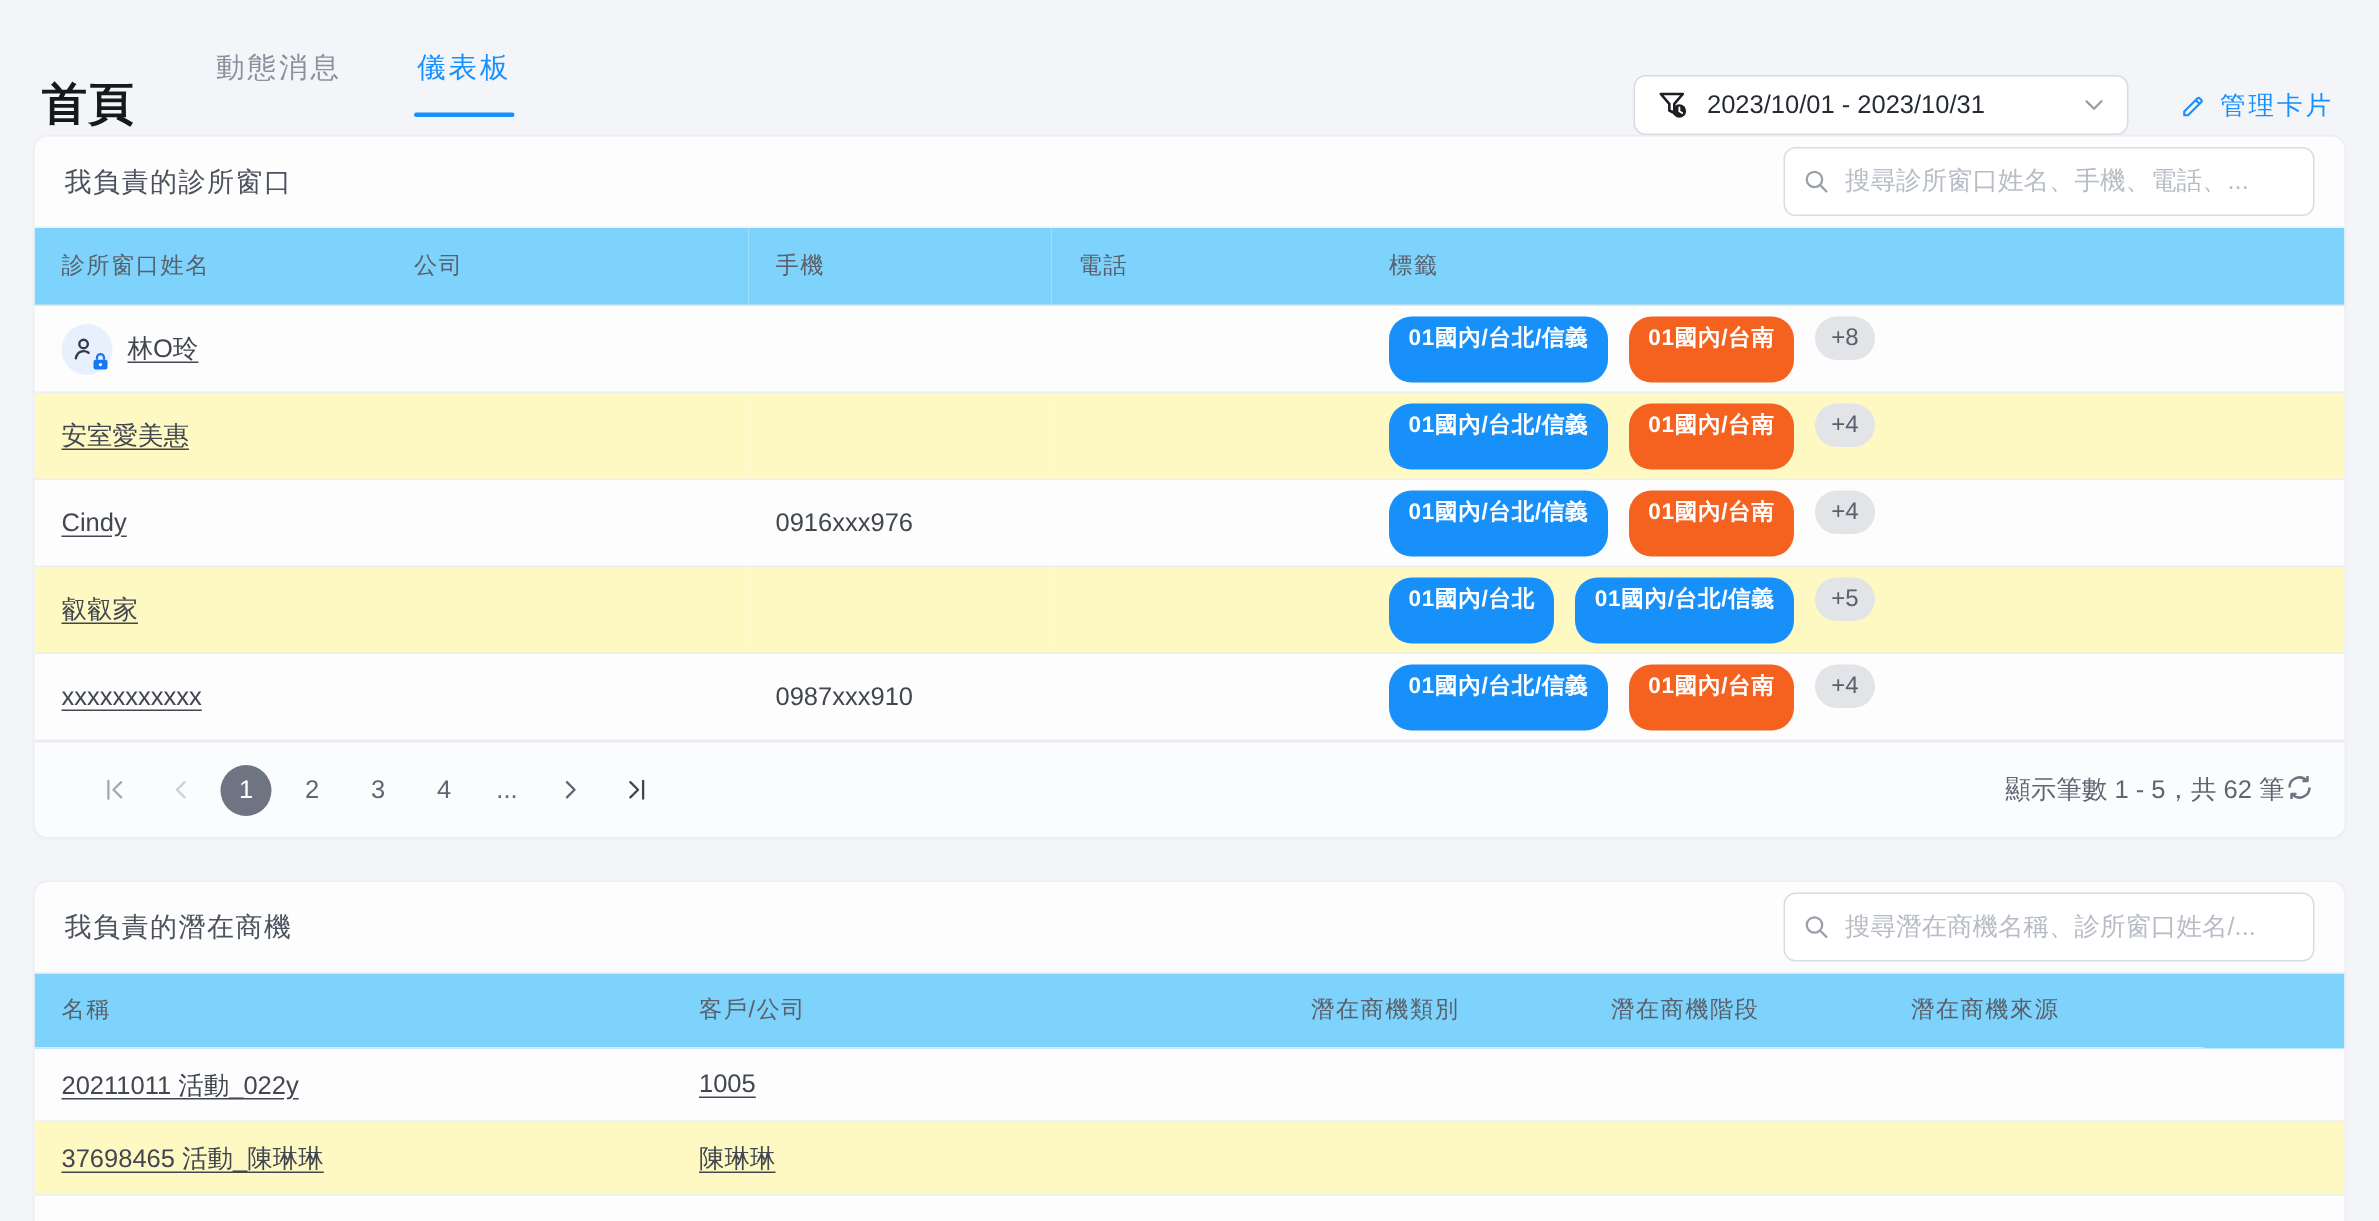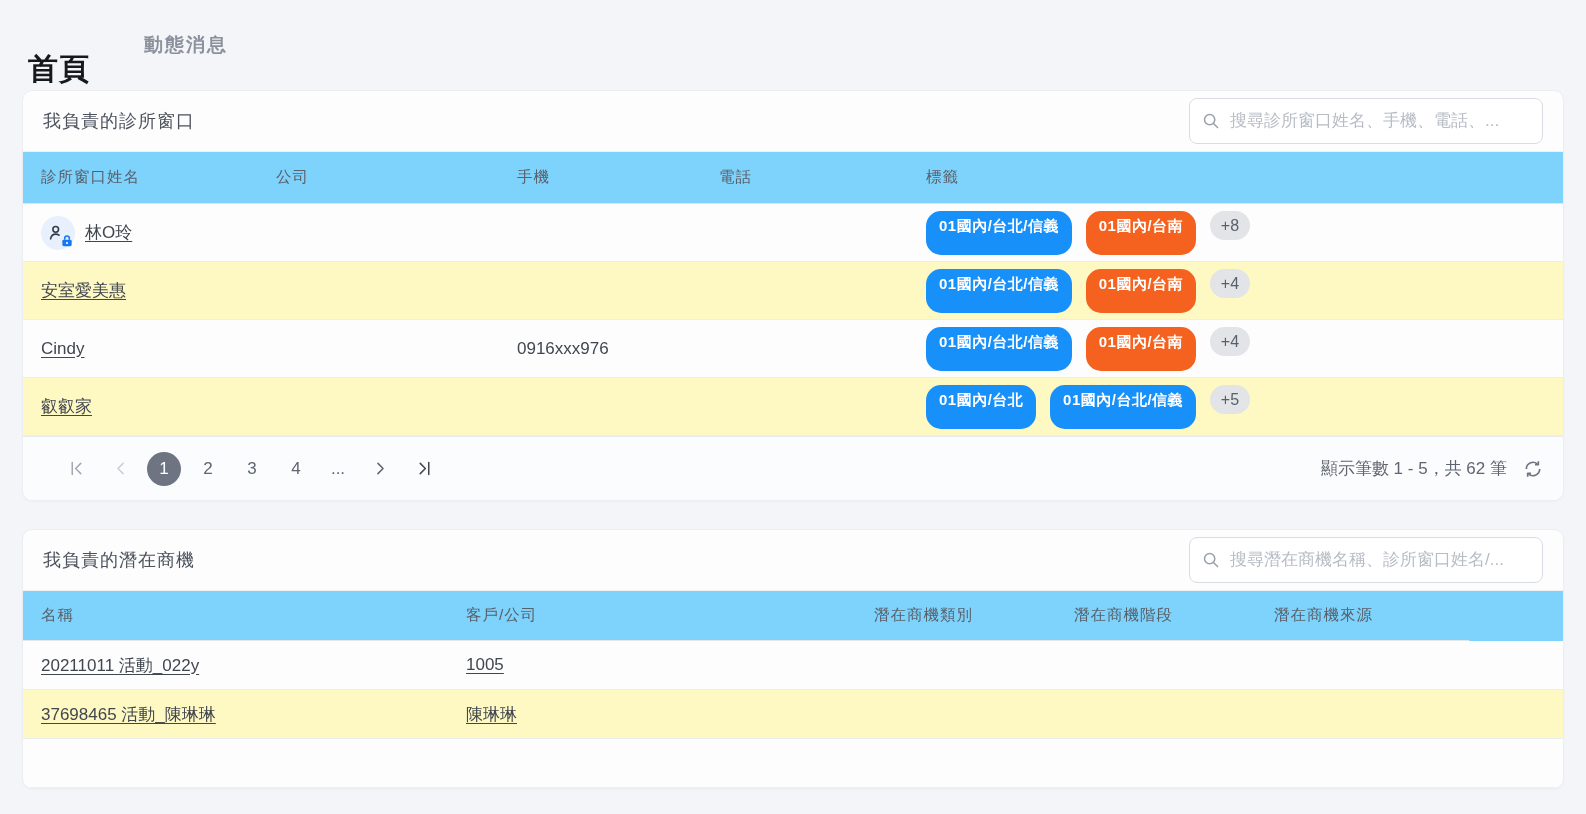--- a/index.html
+++ b/index.html
@@ -6,21 +6,21 @@
   html,body { width:1586px; height:814px; overflow:hidden; }
   body {
     font-family:"Liberation Sans","DejaVu Sans",sans-serif;
     background:#f4f5f8;
     color:#41464f;
   }
   
   .topbar { display:flex; align-items:flex-end; height:90px; padding:0 30px 0 28px; }
   .page-title { font-size:30px; font-weight:bold; color:#15181d; letter-spacing:1px; }
   .tabs { display:flex; margin-left:54px; gap:50px; height:90px; align-items:center; }
-  .tab { font-size:19px; color:#8b919c; cursor:pointer; position:relative; height:90px; display:flex; align-items:center; letter-spacing:2px;font-weight:bold; }
+  .tab { font-size:19px; color:#8b919c; cursor:pointer; position:relative; height:90px; display:flex; align-items:center; letter-spacing:2px; }
   .tab.active { color:#1890ff; }
   .tab.active::after { content:""; position:absolute; left:-2px; right:-2px; bottom:12px; height:3px; background:#1890ff; border-radius:2px; }
   .topbar-right { margin-left:auto; display:flex; align-items:center; gap:34px; }
   .date-filter { width:330px; height:40px; background:#fff; border:1px solid #d8dbe1; border-radius:8px; display:flex; align-items:center; padding:0 14px; cursor:pointer; }
   .date-filter .ficon { width:22px; height:22px; margin-right:12px; flex:none; }
   .date-filter .dval { font-size:17px; color:#262a31; }
   .date-filter .chev { margin-left:auto; width:16px; height:16px; color:#9aa0aa; }
   .manage { display:flex; align-items:center; gap:8px; color:#1890ff; font-size:17px; cursor:pointer; letter-spacing:2px; }
   .manage svg { width:19px; height:19px; }
 
@@ -58,33 +58,57 @@
   
   .card-foot { height:64px; background:#fbfcfd; border-top:1px solid #e9ebee; display:flex; align-items:center; padding:0 20px 0 36px; }
   .pager { display:flex; align-items:center; gap:10px; }
   .pg-btn { width:34px; height:34px; display:flex; align-items:center; justify-content:center; cursor:pointer; }
   .pg-btn svg { width:17px; height:17px; }
   .pg-first { color:#a3a8b1; } .pg-prev { color:#ccd0d6; }
   .pg-next { color:#5f6571; } .pg-last { color:#42474f; }
   .pg-num { min-width:34px; height:34px; display:flex; align-items:center; justify-content:center; font-size:17px; color:#5f6571; cursor:pointer; }
   .pg-num.active { background:#6e7481; color:#fff; border-radius:50%; }
   .pg-ellipsis { color:#5f6571; font-size:17px; width:30px; text-align:center; }
-  .foot-right { margin-left:auto; display:flex; align-items:center; gap:16px; color:#5f6571; font-size:17px; }
+  .foot-right { margin-left:auto; display:flex; align-items:flex-start; color:#5f6571; font-size:17px; }
   .refresh { width:20px; height:20px; color:#6e7481; cursor:pointer; }
 
   
   .card2 th:last-child { border-bottom:none; background-image:linear-gradient(#e4e6e9,#e4e6e9); background-repeat:no-repeat; background-position:left bottom; background-size:213px 1px; }
 </style>
 </head>
 <body>
 
 <div class="topbar">
   <div class="page-title">首頁</div>
   <div class="tabs">
     <div class="tab">動態消息</div>
+    <div class="tab active">儀表板</div>
+  </div>
+  <div class="topbar-right">
+    <div class="date-filter">
+      <span class="ficon">
+        <svg viewBox="0 0 24 24" width="22" height="22">
+            <path d="M3.5 4h16l-6.2 7.2v6.6l-3.6-1.8v-4.8L3.5 4z" fill="none" stroke="#1b1e24" stroke-width="1.9" stroke-linejoin="round"></path>
+            <circle cx="17" cy="16.4" r="4.9" fill="#1b1e24"></circle>
+            <path d="M17 13.8v2.8l2 1.2" fill="none" stroke="#fff" stroke-width="1.4" stroke-linecap="round"></path>
+          </svg>
+      </span>
+      <span class="dval">2023/10/01 - 2023/10/31</span>
+      <span class="chev">
+        <svg viewBox="0 0 16 16" width="16" height="16">
+            <path d="M3 5.5l5 5 5-5" fill="none" stroke="currentColor" stroke-width="1.6" stroke-linecap="round" stroke-linejoin="round"></path>
+          </svg>
+      </span>
+    </div>
+    <div class="manage">
+      <svg viewBox="0 0 24 24">
+          <path d="M4 16.8V20h3.2L18.4 8.8a1.2 1.2 0 0 0 0-1.7l-1.5-1.5a1.2 1.2 0 0 0-1.7 0L4 16.8z M13.6 7.2l3.2 3.2" fill="none" stroke="#1890ff" stroke-width="1.8" stroke-linejoin="round"></path>
+        </svg>
+      <span>管理卡片</span>
+    </div>
   </div>
 </div>
 
 <section class="card card1">
   <div class="card-head">
     <div class="card-title">我負責的診所窗口</div>
     <div class="search">
       <span class="sicon">
         <svg viewBox="0 0 20 20" width="18" height="18">
             <circle cx="8.5" cy="8.5" r="5.7" fill="none" stroke="currentColor" stroke-width="1.7"></circle>
@@ -165,20 +189,31 @@
         <td><a class="cell-link">叡叡家</a></td>
         <td></td>
         <td></td>
         <td></td>
         <td class="tags-cell">
           <span class="tag blue">01國內/台北</span>
           <span class="tag blue">01國內/台北/信義</span>
           <span class="more-pill">+5</span>
         </td>
       </tr>
+      <tr>
+        <td><a class="cell-link">xxxxxxxxxxx</a></td>
+        <td></td>
+        <td>0987xxx910</td>
+        <td></td>
+        <td class="tags-cell">
+          <span class="tag blue">01國內/台北/信義</span>
+          <span class="tag orange">01國內/台南</span>
+          <span class="more-pill">+4</span>
+        </td>
+      </tr>
     </tbody>
   </table>
 
   <div class="card-foot">
     <div class="pager">
       <span class="pg-btn pg-first">
         <svg viewBox="0 0 20 20">
             <path d="M5 3v14" stroke="currentColor" stroke-width="1.8" stroke-linecap="round"></path>
             <path d="M15 4l-6 6 6 6" fill="none" stroke="currentColor" stroke-width="1.8" stroke-linecap="round" stroke-linejoin="round"></path>
           </svg>

